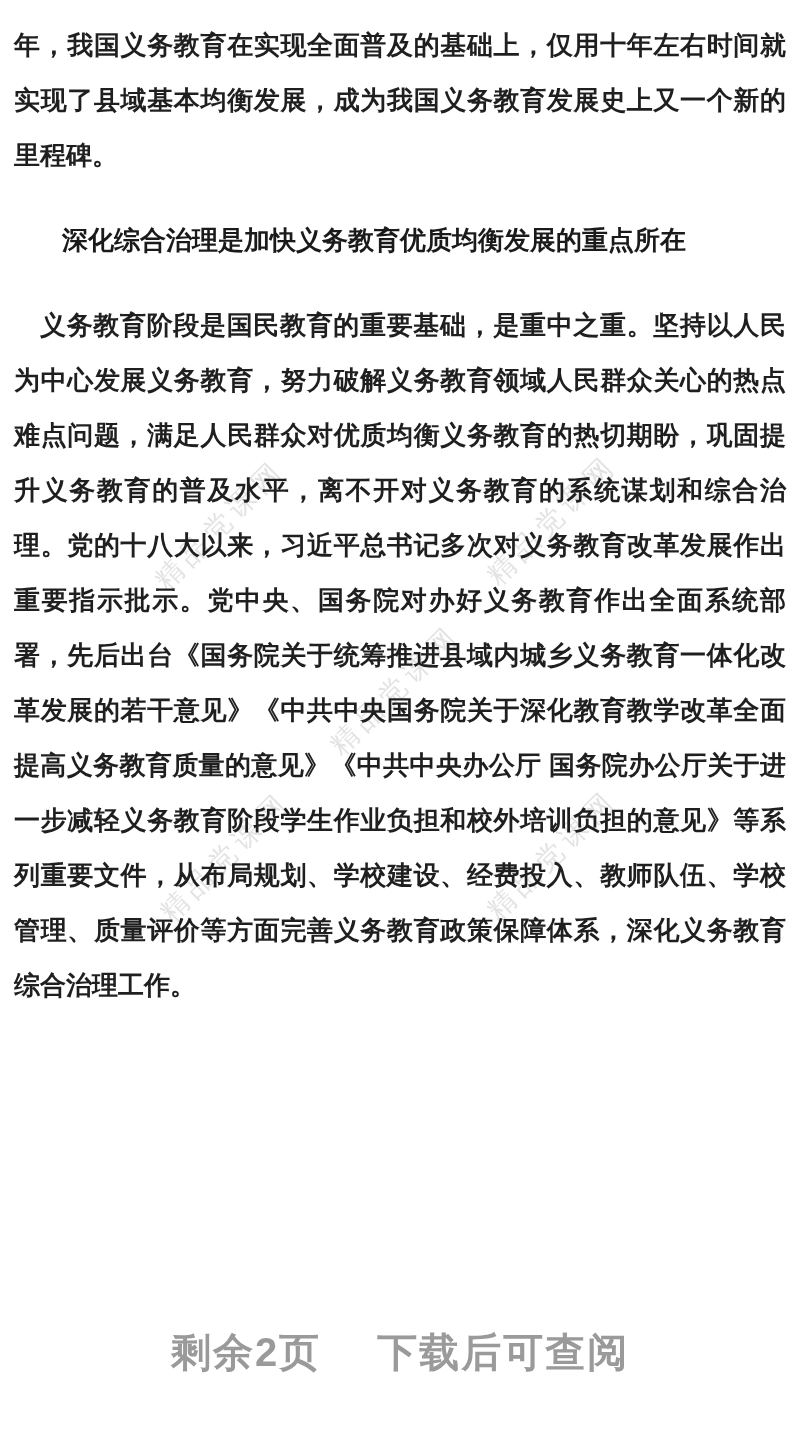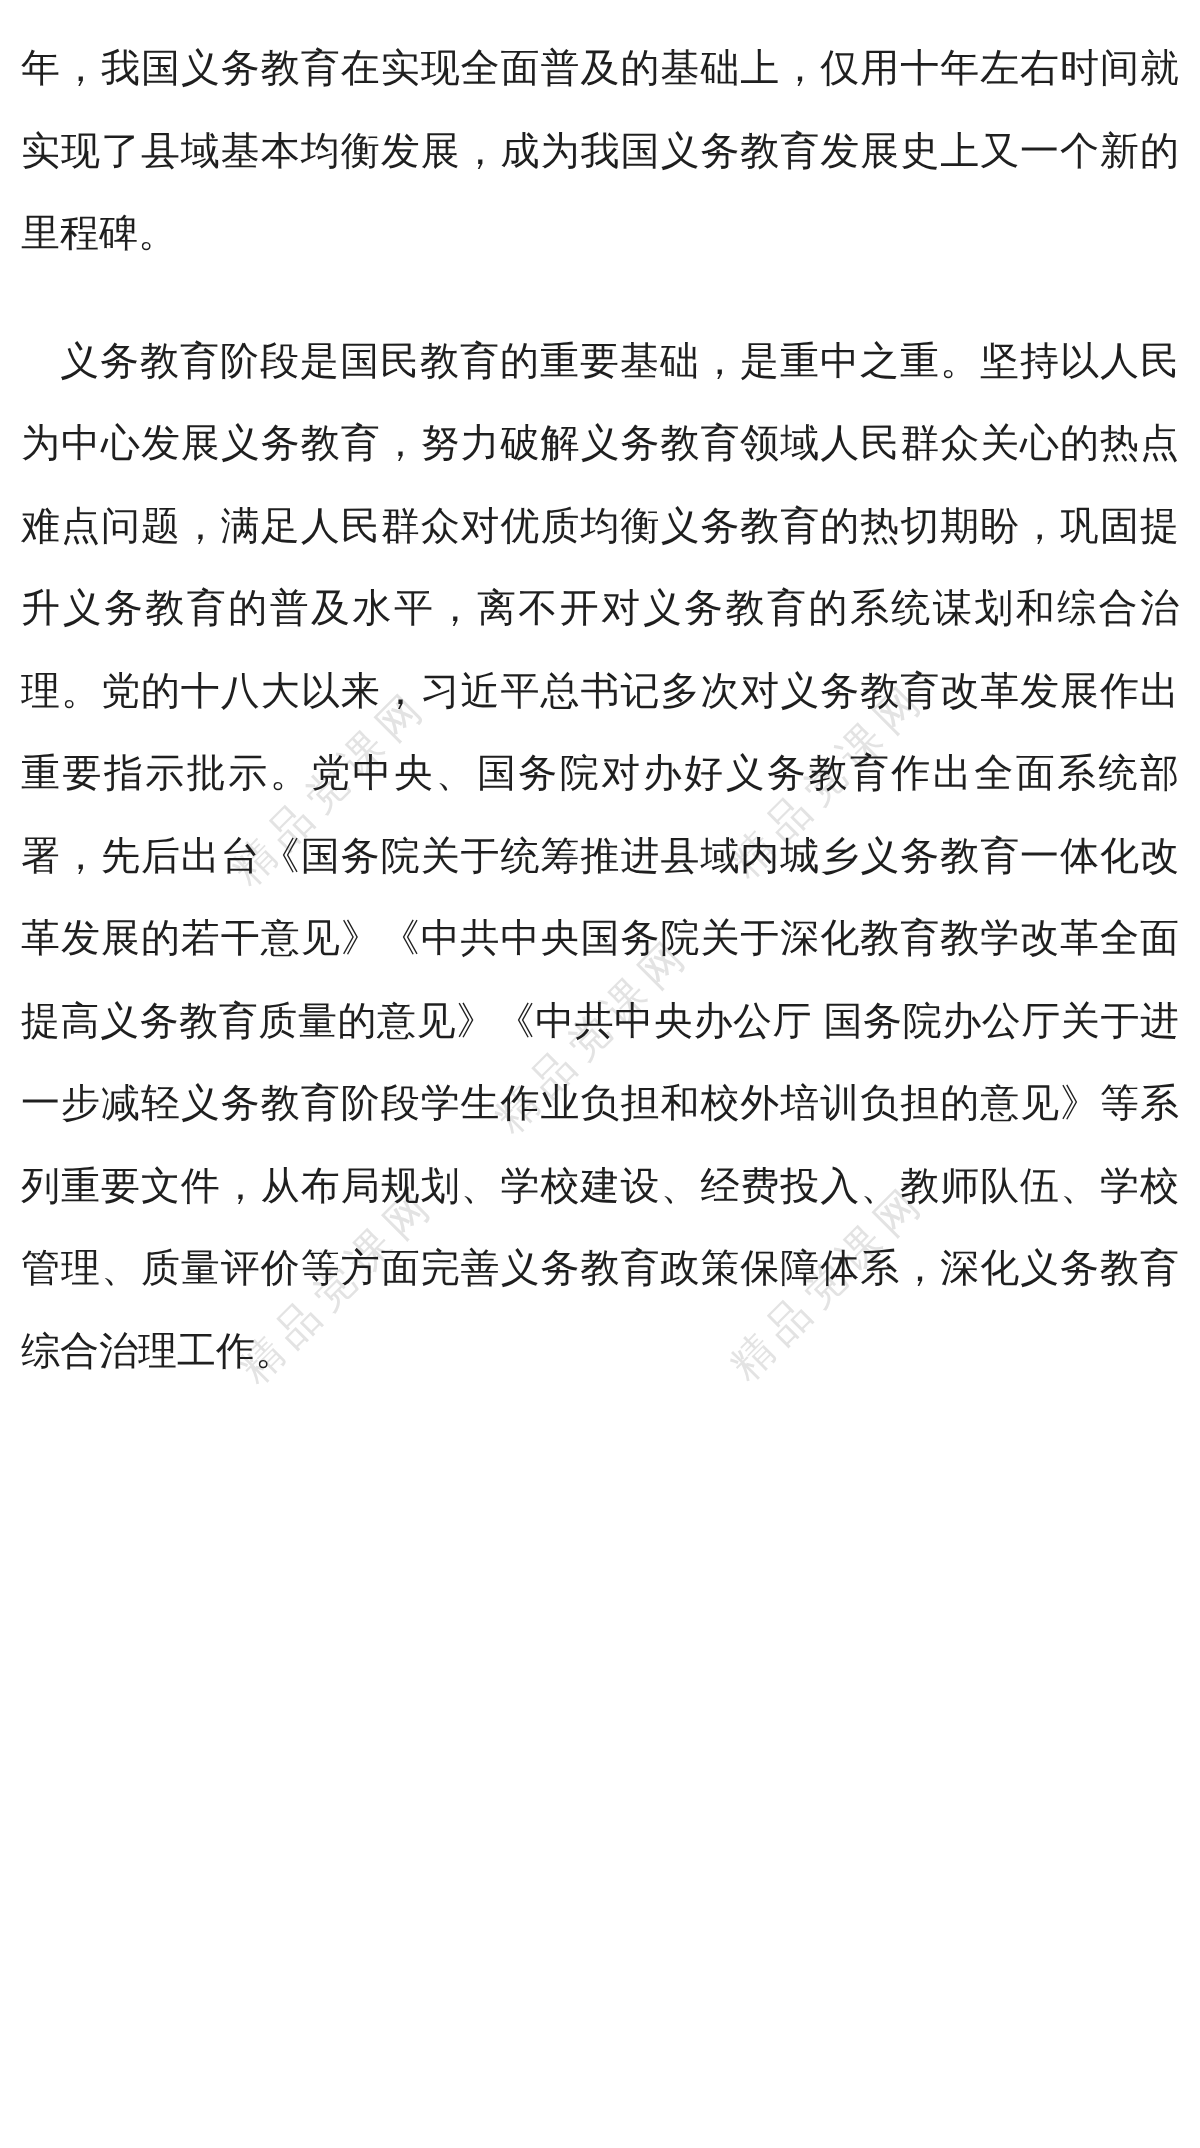--- a/index.html
+++ b/index.html
@@ -38,20 +38,21 @@
     top: 0; left: 0; right: 0;
     padding: 18px 14px 0 14px;
     color: #1f1f1f;
     font-size: 26px;
     line-height: 55px;
     text-align: justify;
     z-index: 2;
   }
   p.body-para {
     margin: 0 0 30px 0;
+    font-weight: bold;
   }
   p.indented {
     text-indent: 26px;
   }
   h2.section-heading {
     font-size: 26px;
     line-height: 55px;
     font-weight: bold;
     color: #1a1a1a;
     margin: 0 0 30px 0;
@@ -83,18 +84,22 @@
   <div class="watermark wm1">精品党课网</div>
   <div class="watermark wm2">精品党课网</div>
   <div class="watermark wm3">精品党课网</div>
   <div class="watermark wm4">精品党课网</div>
   <div class="watermark wm5">精品党课网</div>
 
   <div class="content">
     <p class="body-para">年，我国义务教育在实现全面普及的基础上，仅用十年左右时间就实现了县域基本均衡发展，成为我国义务教育发展史上又一个新的里程碑。</p>
 
 
+    <h2 class="section-heading">深化综合治理是加快义务教育优质均衡发展的重点所在</h2>
 
     <p class="body-para indented">义务教育阶段是国民教育的重要基础，是重中之重。坚持以人民为中心发展义务教育，努力破解义务教育领域人民群众关心的热点难点问题，满足人民群众对优质均衡义务教育的热切期盼，巩固提升义务教育的普及水平，离不开对义务教育的系统谋划和综合治理。党的十八大以来，习近平总书记多次对义务教育改革发展作出重要指示批示。党中央、国务院对办好义务教育作出全面系统部署，先后出台《国务院关于统筹推进县域内城乡义务教育一体化改革发展的若干意见》《中共中央国务院关于深化教育教学改革全面提高义务教育质量的意见》《中共中央办公厅 国务院办公厅关于进一步减轻义务教育阶段学生作业负担和校外培训负担的意见》等系列重要文件，从布局规划、学校建设、经费投入、教师队伍、学校管理、质量评价等方面完善义务教育政策保障体系，深化义务教育综合治理工作。</p>
   </div>
 
+  <div class="footer-notice">
+    <span>剩余2页</span><span class="download-hint">下载后可查阅</span>
+  </div>
 
 </div>
 
 </body></html>

